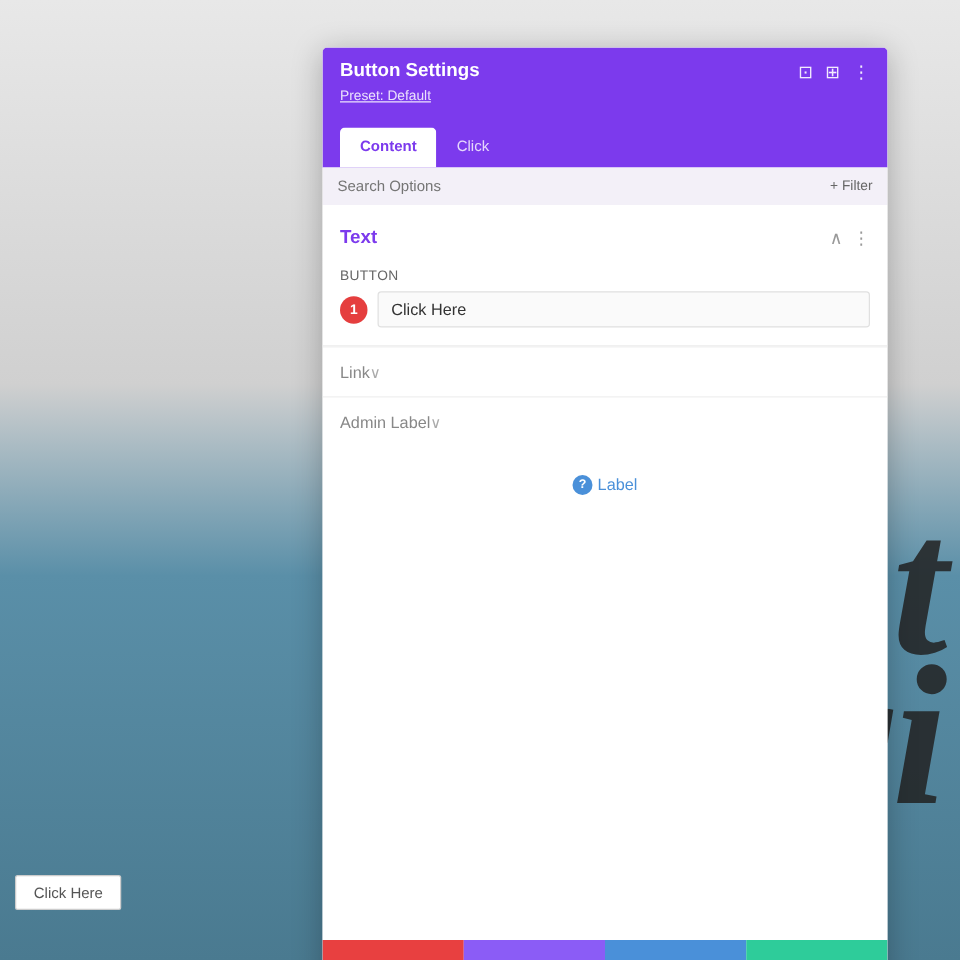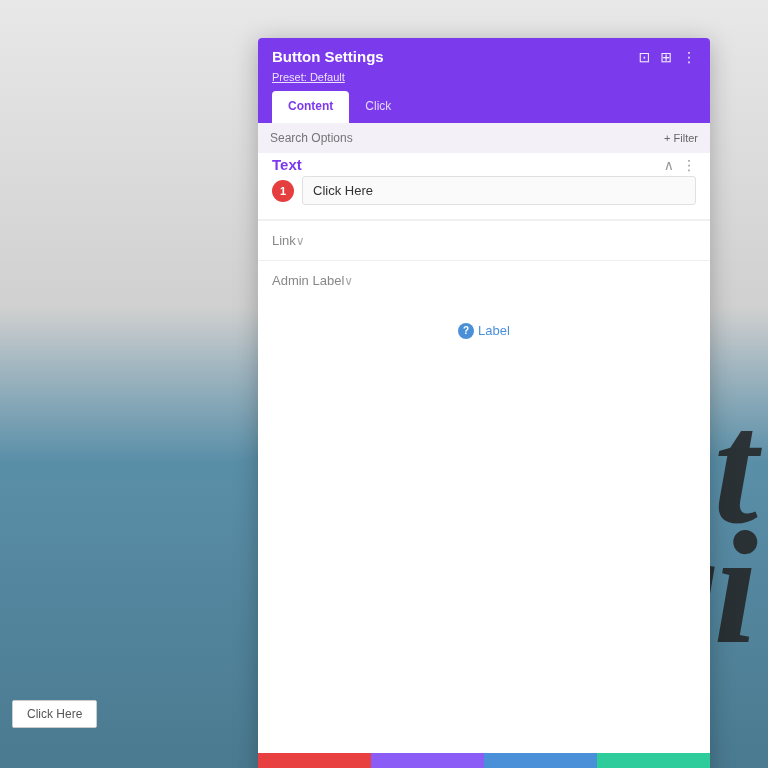--- a/index.html
+++ b/index.html
@@ -106,21 +106,21 @@
     .panel-icon {
       color: white;
       font-size: 14px;
       cursor: pointer;
       opacity: 0.9;
     }
 
     .panel-preset {
       color: rgba(255,255,255,0.85);
       font-size: 11px;
-      margin-bottom: 8px;
+      margin-bottom: 19px;
     }
 
     .panel-preset span {
       text-decoration: underline;
       cursor: pointer;
     }
 
     
     .panel-tabs {
       display: flex;
@@ -182,21 +182,21 @@
 
     
     .section {
       border-bottom: 1px solid #f0f0f0;
     }
 
     .section-header {
       display: flex;
       align-items: center;
       justify-content: space-between;
-      padding: 3px 14px;
+      padding: 17px 14px;
     }
 
     .section-title {
       color: #7c3aed;
       font-size: 15px;
       font-weight: 600;
     }
 
     .section-actions {
       display: flex;
@@ -359,20 +359,21 @@
 
     <div class="section">
       <div class="section-header">
         <span class="section-title">Text</span>
         <div class="section-actions">
           <span>∧</span>
           <span>⋮</span>
         </div>
       </div>
       <div class="section-content">
+        <div class="field-label">Button</div>
         <div class="field-row">
           <div class="field-number">1</div>
           <input class="field-input" type="text" value="Click Here" style="">
         </div>
       </div>
     </div>
 
     <div class="collapsible">
       <span class="collapsible-label">Link</span>
       <span class="collapsible-arrow">∨</span>

